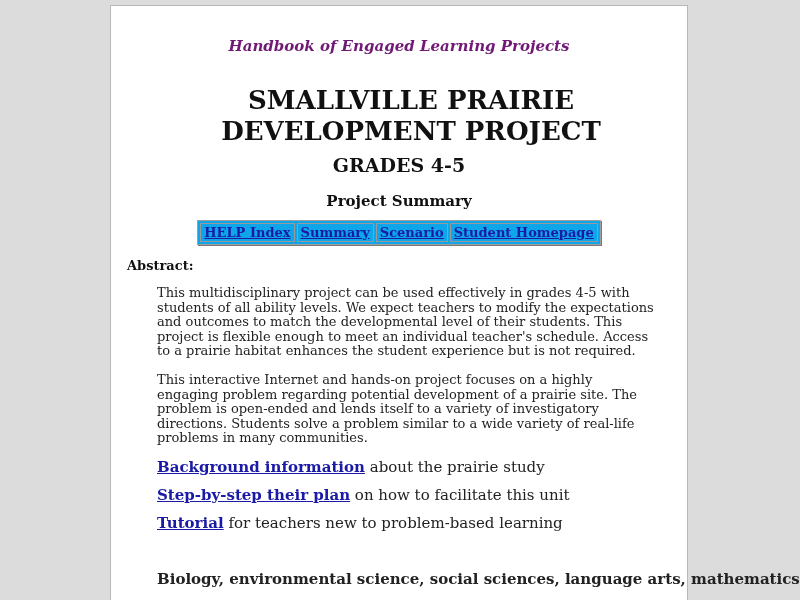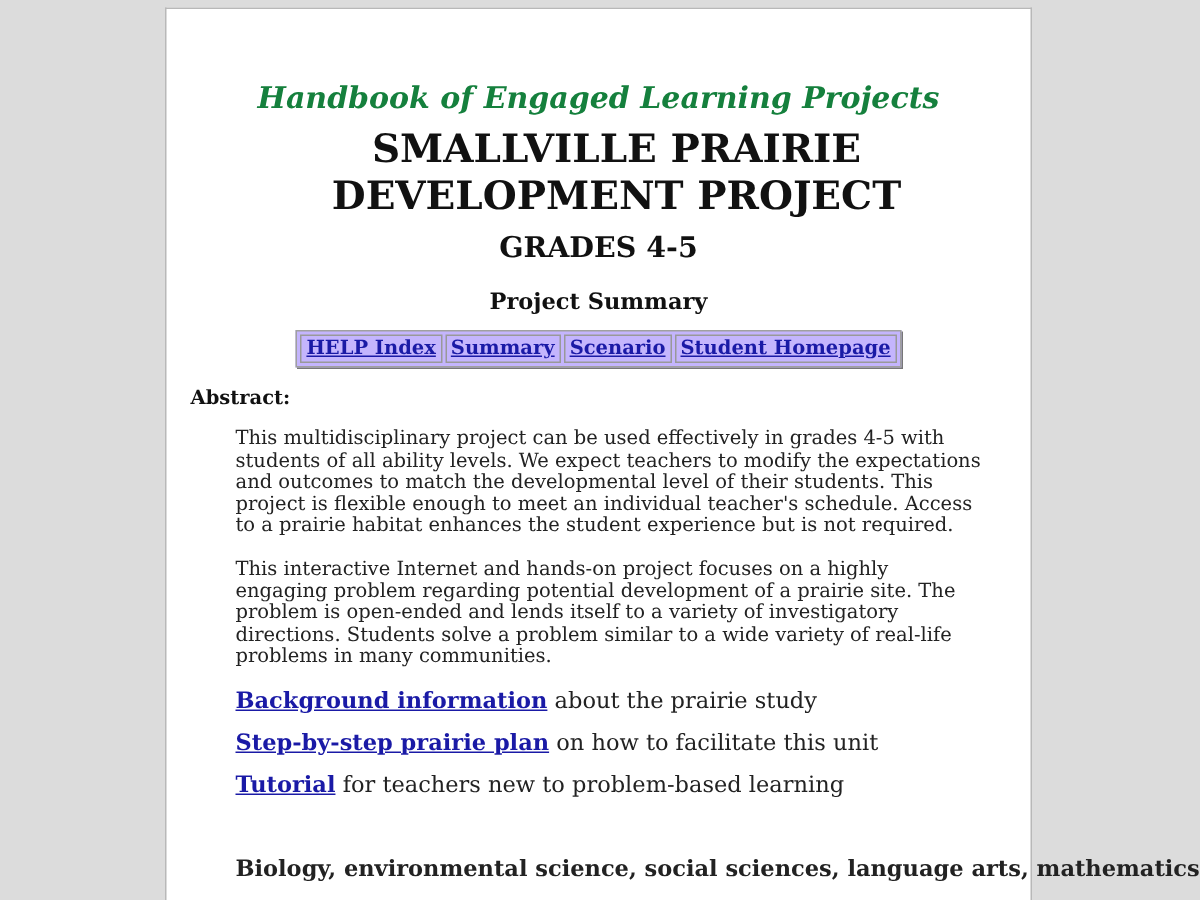--- a/index.html
+++ b/index.html
@@ -19,28 +19,28 @@
       background: #ffffff;
       border-left: 1px solid #b8b8b8;
       border-top: 1px solid #b8b8b8;
       border-right: 1px solid #b8b8b8;
       box-sizing: border-box;
       font-family: "DejaVu Serif", serif;
       color: #111;
     }
     .subtitle {
       position: absolute;
-      top: 47px;
+      top: 31px;
       left: 0;
       width: 100%;
       text-align: center;
       font-style: italic;
       font-weight: bold;
-      font-size: 20px;
-      color: #15803d;
+      font-size: 15px;
+      color: #701a75;
     }
     .title {
       position: absolute;
       top: 67px;
       left: 0;
       width: 100%;
       text-align: center;
       font-weight: bold;
       font-size: 26px;
       line-height: 31px;
@@ -74,21 +74,21 @@
       top: 214px;
       left: 0;
       width: 100%;
       text-align: center;
     }
     table.nav {
       display: inline-table;
       border: 1px solid #a0a0a0;
       border-collapse: separate;
       border-spacing: 2px;
-      background: #c4b5fd;
+      background: #0ea5e9;
       box-shadow: 1px 1px 0 #777;
     }
     table.nav td {
       border: 1px solid #999;
       padding: 1px 3px;
       font-size: 13px;
       font-weight: bold;
       white-space: nowrap;
     }
     a.link {
@@ -161,21 +161,21 @@
 
   <p class="para" style="top:280px;">This multidisciplinary project can be used effectively in grades 4-5 with students of all ability levels. We expect teachers to modify the expectations and outcomes to match the developmental level of their students. This project is flexible enough to meet an individual teacher's schedule. Access to a prairie habitat enhances the student experience but is not required.</p>
 
   <p class="para" style="top:367px;">This interactive Internet and hands-on project focuses on a highly engaging problem regarding potential development of a prairie site. The problem is open-ended and lends itself to a variety of investigatory directions. Students solve a problem similar to a wide variety of real-life problems in many communities.</p>
 
   <div class="link-line" style="top:452px;">
     <a class="link">Background information</a><span> about the prairie study</span>
   </div>
 
   <div class="link-line" style="top:480px;">
-    <a class="link">Step-by-step prairie plan</a><span> on how to facilitate this unit</span>
+    <a class="link">Step-by-step their plan</a><span> on how to facilitate this unit</span>
   </div>
 
   <div class="link-line" style="top:508px;">
     <a class="link">Tutorial</a><span> for teachers new to problem-based learning</span>
   </div>
 
 
   <div class="link-line" style="top:564px;font-weight:bold;">Biology, environmental science, social sciences, language arts, mathematics</div>
 
 </div>

